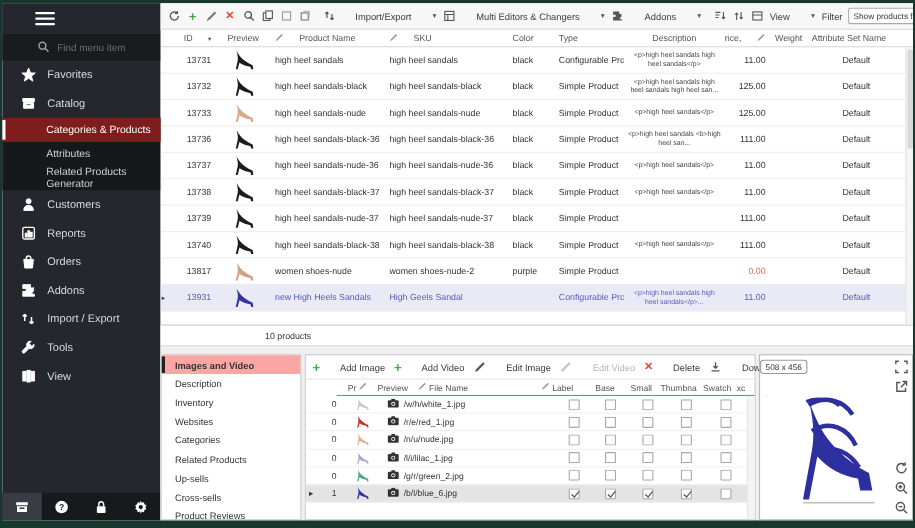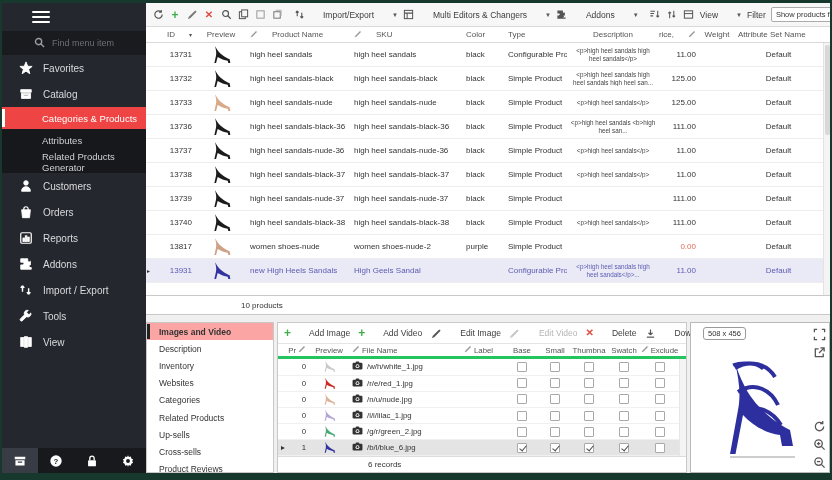--- a/index.html
+++ b/index.html
@@ -11,21 +11,21 @@
   .sidebar{width:144px;background:#24272d;display:flex;flex-direction:column;color:#d9dadd;flex-shrink:0;}
   .s-top{height:28px;display:flex;align-items:center;padding-left:30px;background:#24272d;}
   .burger{width:18px;height:12px;display:flex;flex-direction:column;justify-content:space-between;cursor:pointer;}
   .burger span{height:2.4px;background:#fff;border-radius:1px;}
   .s-search{height:24px;background:#191b1f;display:flex;align-items:center;gap:7px;padding-left:32px;font-size:9px;color:#6b6e76;}
   .s-item{height:26px;display:flex;align-items:center;gap:10px;padding-left:16px;font-size:10px;cursor:pointer;}
   .s-item .ic{width:15px;height:15px;flex-shrink:0;display:flex;align-items:center;justify-content:center;}
   .s-item .ic svg{width:14px;height:14px;fill:#fff;stroke:#fff;}
   .submenu{background:#16181c;}
   .sub-item{height:22px;display:flex;align-items:center;padding-left:40px;font-size:9.5px;color:#cfd0d4;cursor:pointer;position:relative;}
-  .sub-item.selected{background:#ef4444;color:#fff;align-items:center;}
+  .sub-item.selected{background:#7f1d1d;color:#fff;align-items:center;}
   .sub-item.selected::before{content:"";position:absolute;left:0;top:2px;bottom:2px;width:3px;background:#fff;}
   .s-spacer{flex:1;}
   .s-bottom{height:25px;background:#17191d;display:flex;align-items:center;}
   .s-bcell{height:25px;display:flex;align-items:center;justify-content:center;cursor:pointer;}
   .s-bcell.first{width:36px;background:#383c44;}
   .s-bcell.rest{flex:1;}
   .s-bottom svg{width:14px;height:14px;fill:#fff;}
 
   
   .main{flex:1;display:flex;flex-direction:column;background:#fff;min-width:0;}
@@ -63,35 +63,35 @@
   .bottom{height:158px;display:flex;gap:3px;background:#f0f0f0;padding-top:7px;}
   .tabs{width:128px;background:#fff;border:1px solid #c9c9c9;font-size:8.5px;color:#333;}
   .tab{height:17.2px;display:flex;align-items:center;padding-left:12px;cursor:pointer;position:relative;}
   .tab.selected{background:#fca5a5;font-weight:bold;}
   .tab.selected::before{content:"";position:absolute;left:0;top:1px;bottom:1px;width:3px;background:#222;}
   .bpanel{flex:1;background:#fff;border:1px solid #c9c9c9;display:flex;flex-direction:column;min-width:0;position:relative;}
   .btoolbar{height:22px;display:flex;align-items:center;gap:8px;padding:0 6px;font-size:8.5px;color:#3c3c3c;border-bottom:1px solid #e5e5e5;white-space:nowrap;}
   .btoolbar .disabled{color:#b5b5b5;}
   .bgrid{flex:1;font-size:7.8px;color:#333;position:relative;}
   .brow{display:grid;grid-template-columns:9px 22px 40px 112px 44px 34px 32px 36px 34px 1fr 8px;align-items:center;}
-  .bhead{height:15px;border-bottom:3px solid #22c55e;color:#555;}
+  .bhead{height:15px;border-bottom:1px solid #22c55e;color:#555;margin-left:28px;}
   .bhead .gc{display:flex;align-items:center;gap:2px;}
   .bdr{height:16.2px;border-bottom:1px solid #f0f0f0;}
   .bdr.selected{background:#e4e4e4;}
   .bshoe svg{height:13px;width:16px;}
   .cb{width:10px;height:10px;border:1px solid #a9a9a9;background:#fff;display:inline-block;position:relative;border-radius:1px;}
   .cb.on::after{content:"";position:absolute;left:2.5px;top:0.5px;width:3px;height:6px;border:solid #4a4a4a;border-width:0 1.6px 1.6px 0;transform:rotate(40deg);}
   .cbc{display:flex;justify-content:center;}
   .fcell{display:flex;align-items:center;gap:4px;}
   .cam svg{width:11px;height:9px;}
   .bfooter{height:16px;border-top:1px solid #ddd;display:flex;align-items:center;padding-left:90px;font-size:8px;color:#333;}
   .bvscroll{position:absolute;right:0;top:15px;bottom:0;width:7px;background:#f4f4f4;border-left:1px solid #e6e6e6;}
 
   .ipreview{width:140px;background:#fff;border:1px solid #b9b9b9;position:relative;flex-shrink:0;}
-  .size-badge{position:absolute;left:12px;top:4px;border:1px solid #9a9a9a;border-radius:3px;background:#fff;font-size:7.5px;color:#333;padding:1px 4px;}
+  .size-badge{position:absolute;left:0;top:4px;border:1px solid #9a9a9a;border-radius:3px;background:#fff;font-size:7.5px;color:#333;padding:1px 4px;}
   .pv-ic{position:absolute;width:13px;height:13px;cursor:pointer;}
   .pv-ic svg{width:13px;height:13px;stroke:#555;fill:none;stroke-width:1.4;}
   .bigshoe{position:absolute;left:14px;top:28px;}
 </style>
 </head>
 <body>
 
 <svg width="0" height="0" style="position:absolute">
   <defs>
     <path id="heelshoe" d="M7 2 C8.5 7 9.5 12 8.5 16 L6 27 L8.6 27 L11 18 C15.5 21 21.5 23 26 23.5 L27 27 L30 27 L29 21.5 C22 18.5 14 13 10.5 7.5 C9.3 5.5 8.2 3.5 7 2 Z"></path>
@@ -154,36 +154,36 @@
             <svg viewBox="0 0 16 16">
               <circle cx="8" cy="4.5" r="2.6"></circle>
               <path d="M3 14 C3 10.5 5 8.8 8 8.8 C11 8.8 13 10.5 13 14 Z"></path>
             </svg>
           </span>
       <span>Customers</span>
     </div>
     <div class="s-item">
       <span class="ic">
             <svg viewBox="0 0 16 16">
-              <path d="M3 5.5 h10 l-1 9 h-8 Z"></path>
-              <path d="M5.5 7 V4.5 a2.5 2.5 0 0 1 5 0 V7" fill="none" stroke-width="1.4"></path>
-            </svg>
-          </span>
-      <span>Orders</span>
-    </div>
-    <div class="s-item">
-      <span class="ic">
-            <svg viewBox="0 0 16 16">
               <rect x="2" y="2" width="12" height="12" rx="1.5" fill="none" stroke-width="1.4"></rect>
               <rect x="4.5" y="8" width="1.8" height="4"></rect>
               <rect x="7.2" y="5.5" width="1.8" height="6.5"></rect>
               <rect x="9.9" y="7" width="1.8" height="5"></rect>
             </svg>
           </span>
       <span>Reports</span>
+    </div>
+    <div class="s-item">
+      <span class="ic">
+            <svg viewBox="0 0 16 16">
+              <path d="M3 5.5 h10 l-1 9 h-8 Z"></path>
+              <path d="M5.5 7 V4.5 a2.5 2.5 0 0 1 5 0 V7" fill="none" stroke-width="1.4"></path>
+            </svg>
+          </span>
+      <span>Orders</span>
     </div>
     <div class="s-item">
       <span class="ic">
             <svg viewBox="0 0 16 16">
               <path d="M6 2 h4 v2 a1.6 1.6 0 0 0 3 .8 V9 h-2 a1.6 1.6 0 0 1 -.8 3 H14 v2 H2 V9 h2 a1.6 1.6 0 0 0 .8 -3 H2 V2 Z"></path>
             </svg>
           </span>
       <span>Addons</span>
     </div>
     <div class="s-item">
@@ -947,23 +947,20 @@
                   </div>
                 <div class="gc cbc">
                     <span class="cb"></span>
                   </div>
                 <div class="gc"></div>
               </div>
             </div>
           <div class="bvscroll"></div>
         </div>
 
-        <div class="bfooter">
-          <span>6 records</span>
-        </div>
       </div>
 
       <div class="ipreview">
         <span class="size-badge">508 x 456</span>
         <span class="pv-ic" style="right:3px;top:4px">
           <svg viewBox="0 0 14 14">
                 <path d="M1.5 4.5 V1.5 h3 M9.5 1.5 h3 v3 M12.5 9.5 v3 h-3 M4.5 12.5 h-3 v-3"></path>
               </svg>
         </span>
         <span class="pv-ic" style="right:3px;top:22px">

